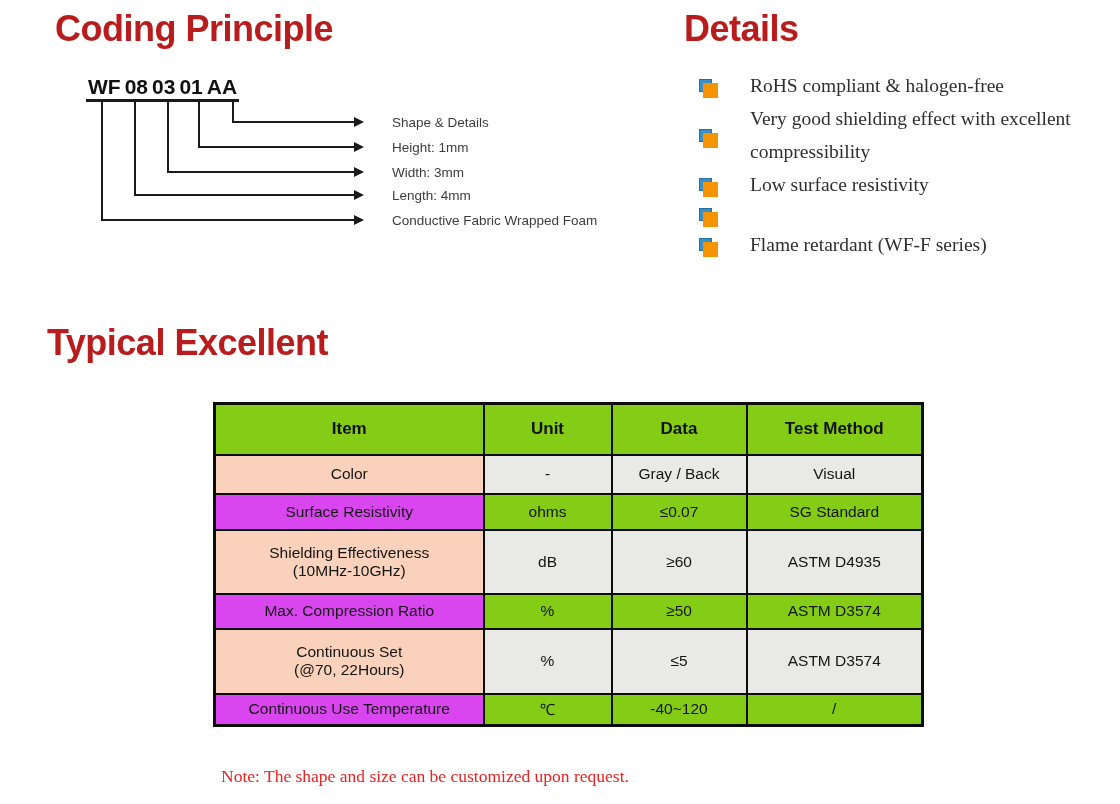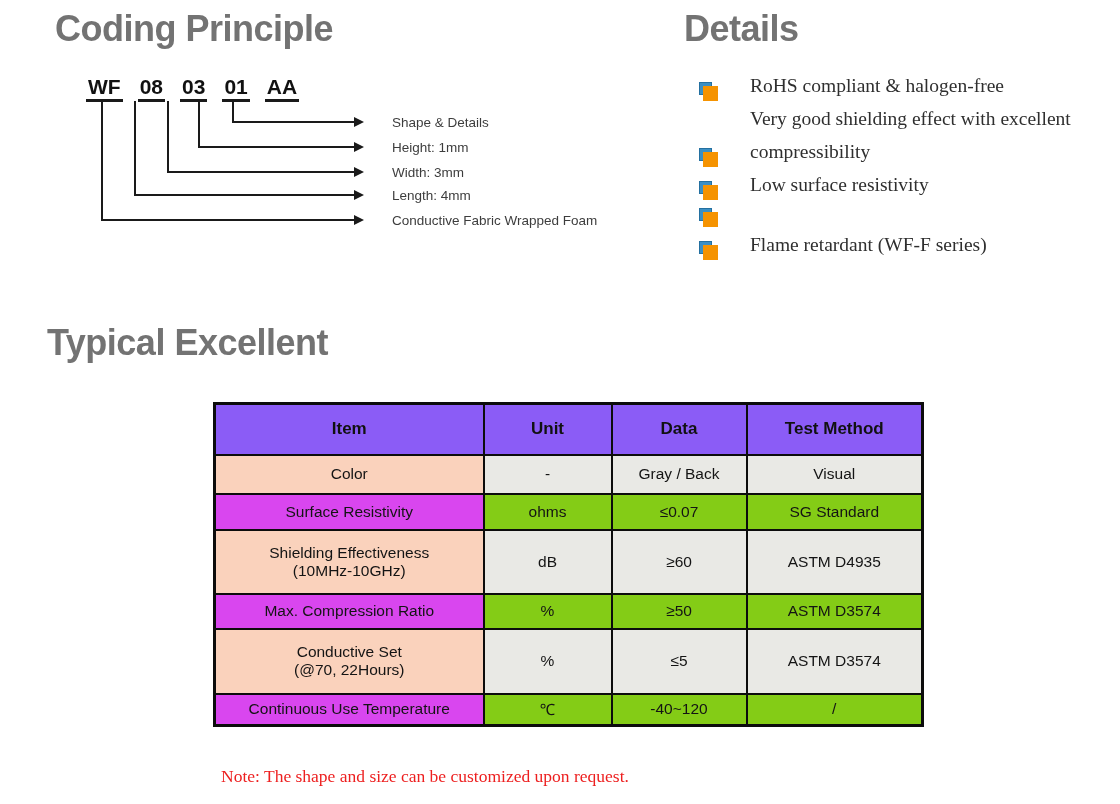--- a/index.html
+++ b/index.html
@@ -11,34 +11,34 @@
     background: #ffffff;
     overflow: hidden;
     font-family: "Liberation Sans", sans-serif;
     color: #1b1b1b;
   }
   .heading {
     position: absolute;
     font-family: "Liberation Sans", sans-serif;
     font-size: 36px;
     font-weight: 700;
-    color: #737373;
+    color: #b91c1c;
     letter-spacing: -0.5px;
     white-space: nowrap;
   }
   .coding-heading   { left: 55px;  top: 8px; }
   .features-heading { left: 684px; top: 8px; }
   .props-heading    { left: 47px;  top: 322px; }
 
   
   .code-row {
     position: absolute;
     left: 86px; top: 76px;
     display: flex;
-    gap: 15px;
+    gap: 0;
   }
   .code-seg {
     font-weight: 700;
     font-size: 21px;
     color: #111;
     border-bottom: 3px solid #1a1a1a;
     padding: 0 2px 1px 2px;
     line-height: 22px;
   }
   .diagram-lines {
@@ -56,21 +56,21 @@
   }
 
   
   .features-list {
     position: absolute;
     left: 699px; top: 69px;
     width: 400px;
   }
   .feature-item {
     display: flex;
-    align-items: flex-end;
+    align-items: center;
   }
   .bullet {
     position: relative;
     flex: 0 0 20px;
     width: 20px; height: 20px;
     margin-top: 7px;
     margin-right: 31px;
   }
   .b-blue {
     position: absolute;
@@ -105,21 +105,21 @@
   .props-table th, .props-table td {
     border: 2px solid #0c0c0c;
     text-align: center;
     vertical-align: middle;
     padding: 0 4px;
   }
   .props-table th {
     font-size: 17px;
     font-weight: 700;
     color: #111;
-    background: #8b5cf6;
+    background: #84cc16;
   }
   .props-table td {
     font-size: 15.5px;
     color: #141414;
   }
   .props-table td.item-cell { white-space: pre-line; }
   tr.hdr        { height: 51px; }
   tr.row-color  { height: 39px; }
   tr.row-sr     { height: 36px; }
   tr.row-se     { height: 64px; }
@@ -254,21 +254,21 @@
         <td class="val-cell">≥60</td>
         <td class="val-cell">ASTM D4935</td>
       </tr>
       <tr class="row-mcr dark">
         <td class="item-cell">Max. Compression Ratio</td>
         <td class="val-cell">%</td>
         <td class="val-cell">≥50</td>
         <td class="val-cell">ASTM D3574</td>
       </tr>
       <tr class="row-cs light">
-        <td class="item-cell">Conductive Set
+        <td class="item-cell">Continuous Set
 (@70, 22Hours)</td>
         <td class="val-cell">%</td>
         <td class="val-cell">≤5</td>
         <td class="val-cell">ASTM D3574</td>
       </tr>
       <tr class="row-cut dark">
         <td class="item-cell">Continuous Use Temperature</td>
         <td class="val-cell">℃</td>
         <td class="val-cell">-40~120</td>
         <td class="val-cell">/</td>

